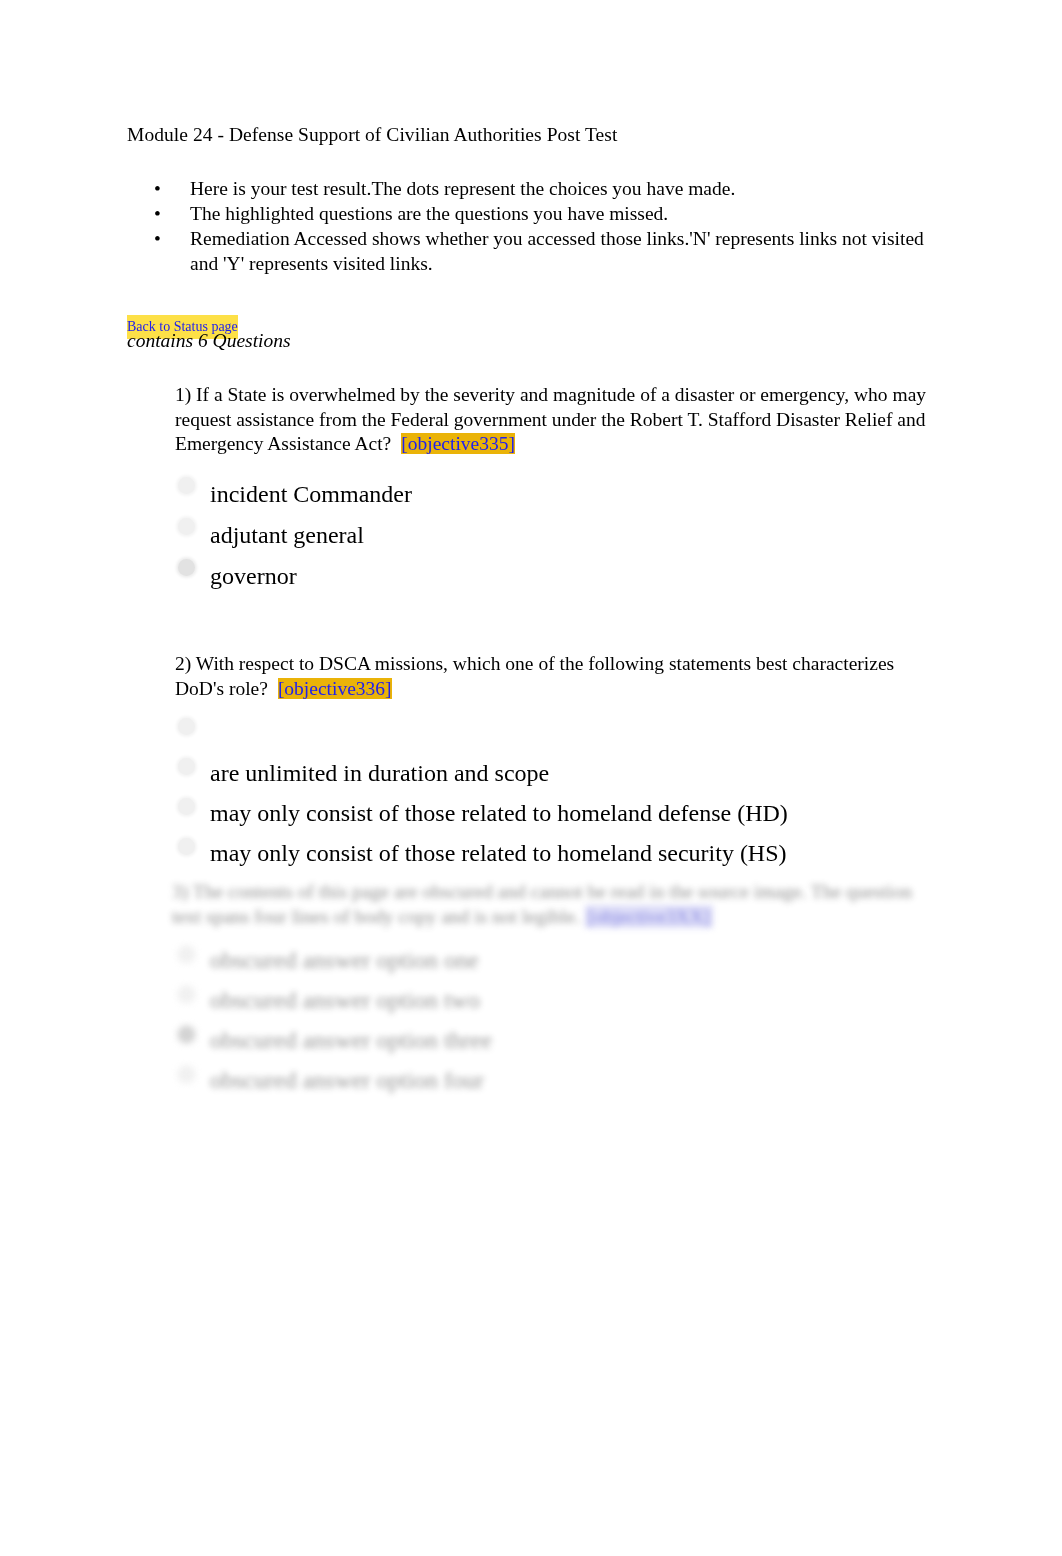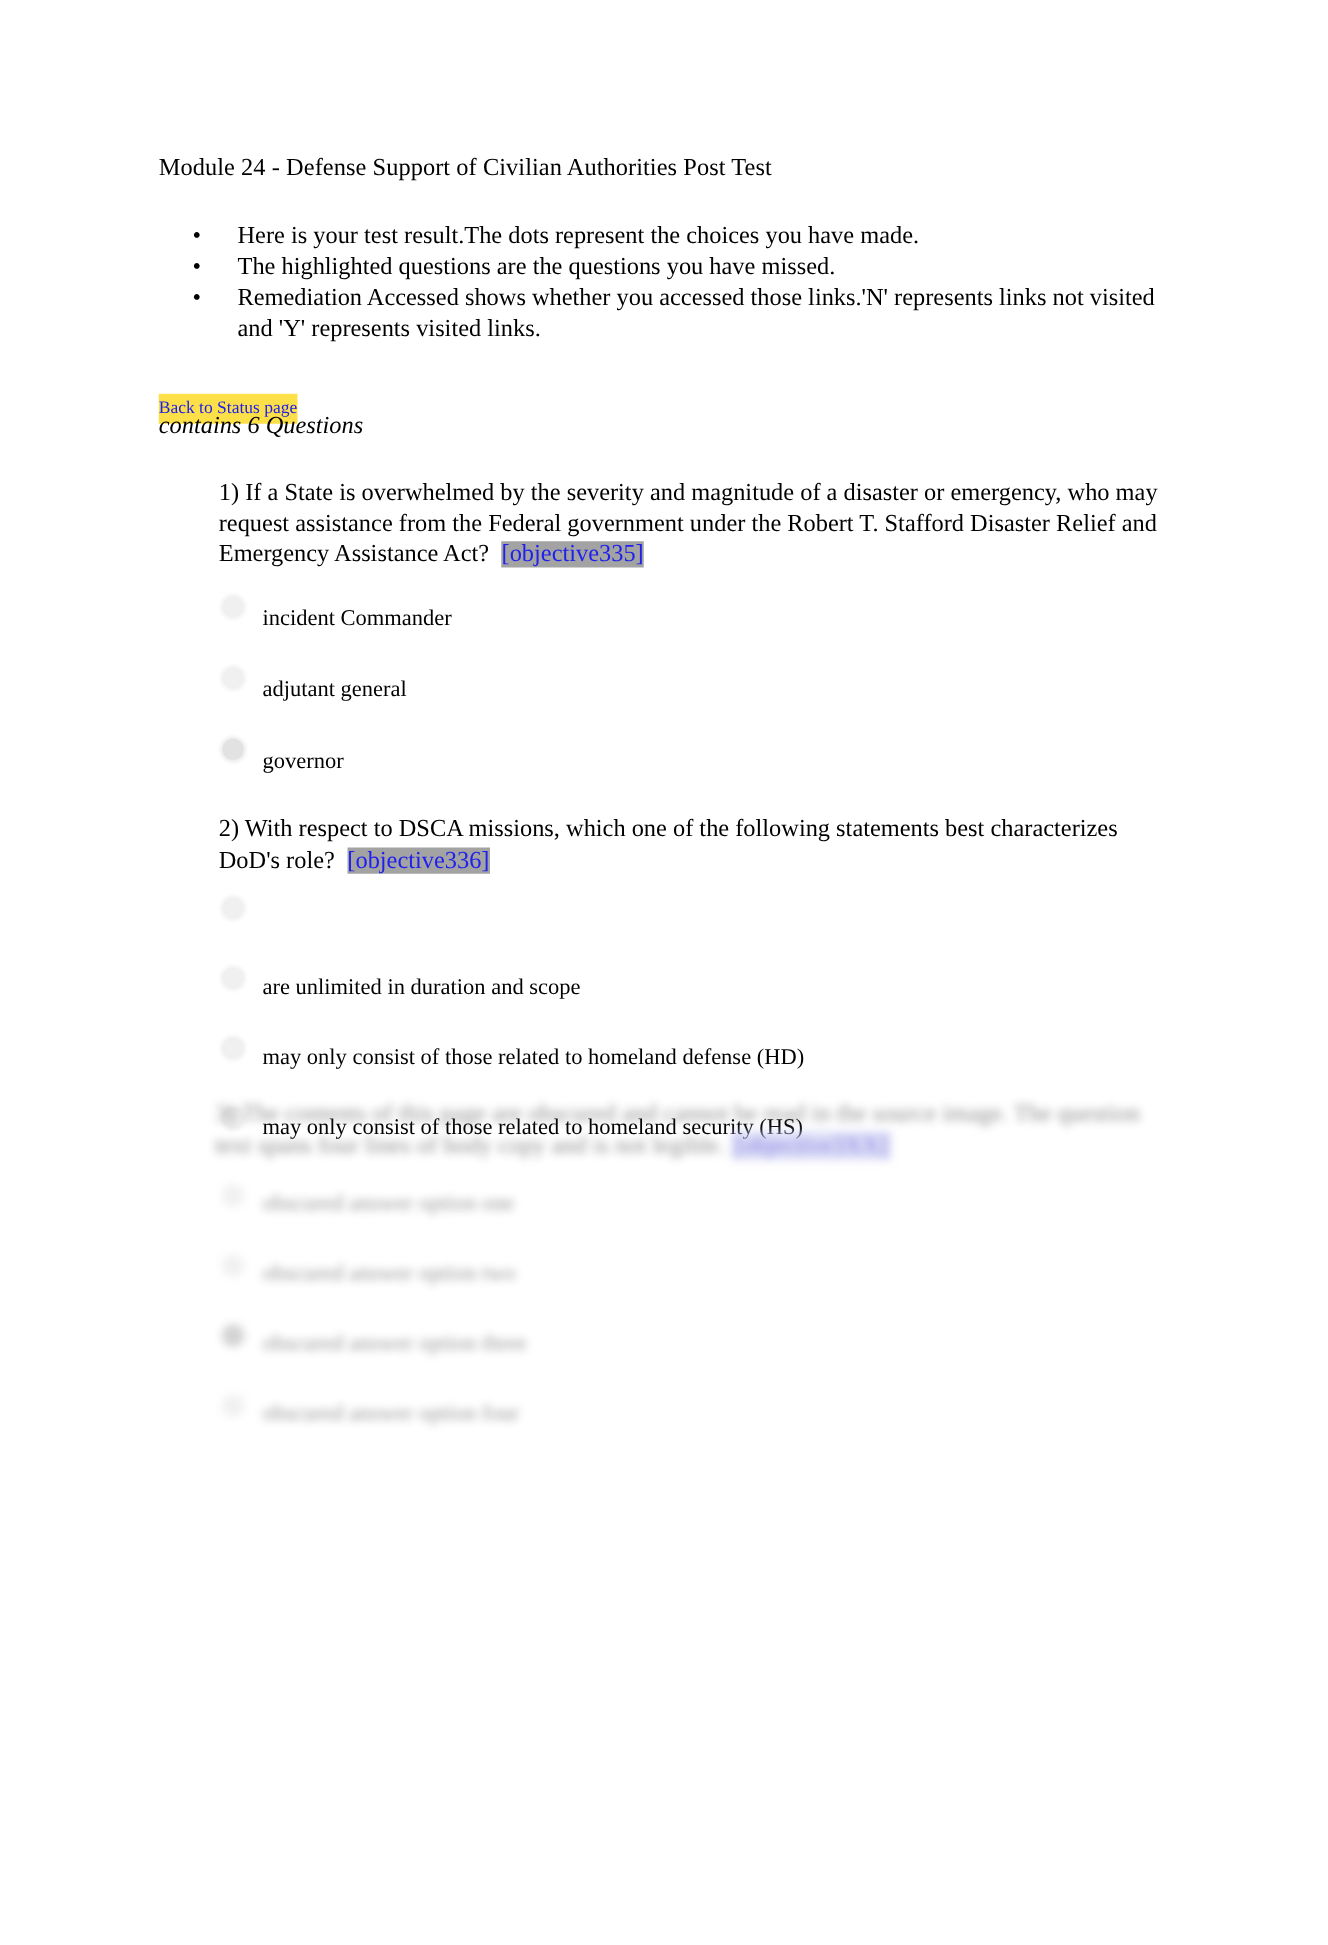--- a/index.html
+++ b/index.html
@@ -91,40 +91,39 @@
     width: 755px;
   }
   .q-text {
     font-size: 19.5px;
     line-height: 24.6px;
     text-align: left;
   }
   .obj-link {
     color: #2020EE;
     text-decoration: none;
-    background: #a3a3a3;
+    background: #eab308;
     margin-left: 10px;
     white-space: nowrap;
   }
 
   .answers {
     margin: 0;
     padding: 0;
     list-style: none;
   }
   .answer-row {
     position: relative;
     min-height: 40px;
     padding-left: 35px;
   }
   .answer-label {
-    font-size: 18px;
+    font-size: 24px;
     line-height: 22px;
     display: block;
-    margin-top: 16px;
   }
   
   .marker {
     position: absolute;
     left: 3px;
     width: 17px;
     height: 17px;
     border-radius: 50%;
     background: #f0f0f0;
     box-shadow: 0 0 3px 2px #f4f4f4;

